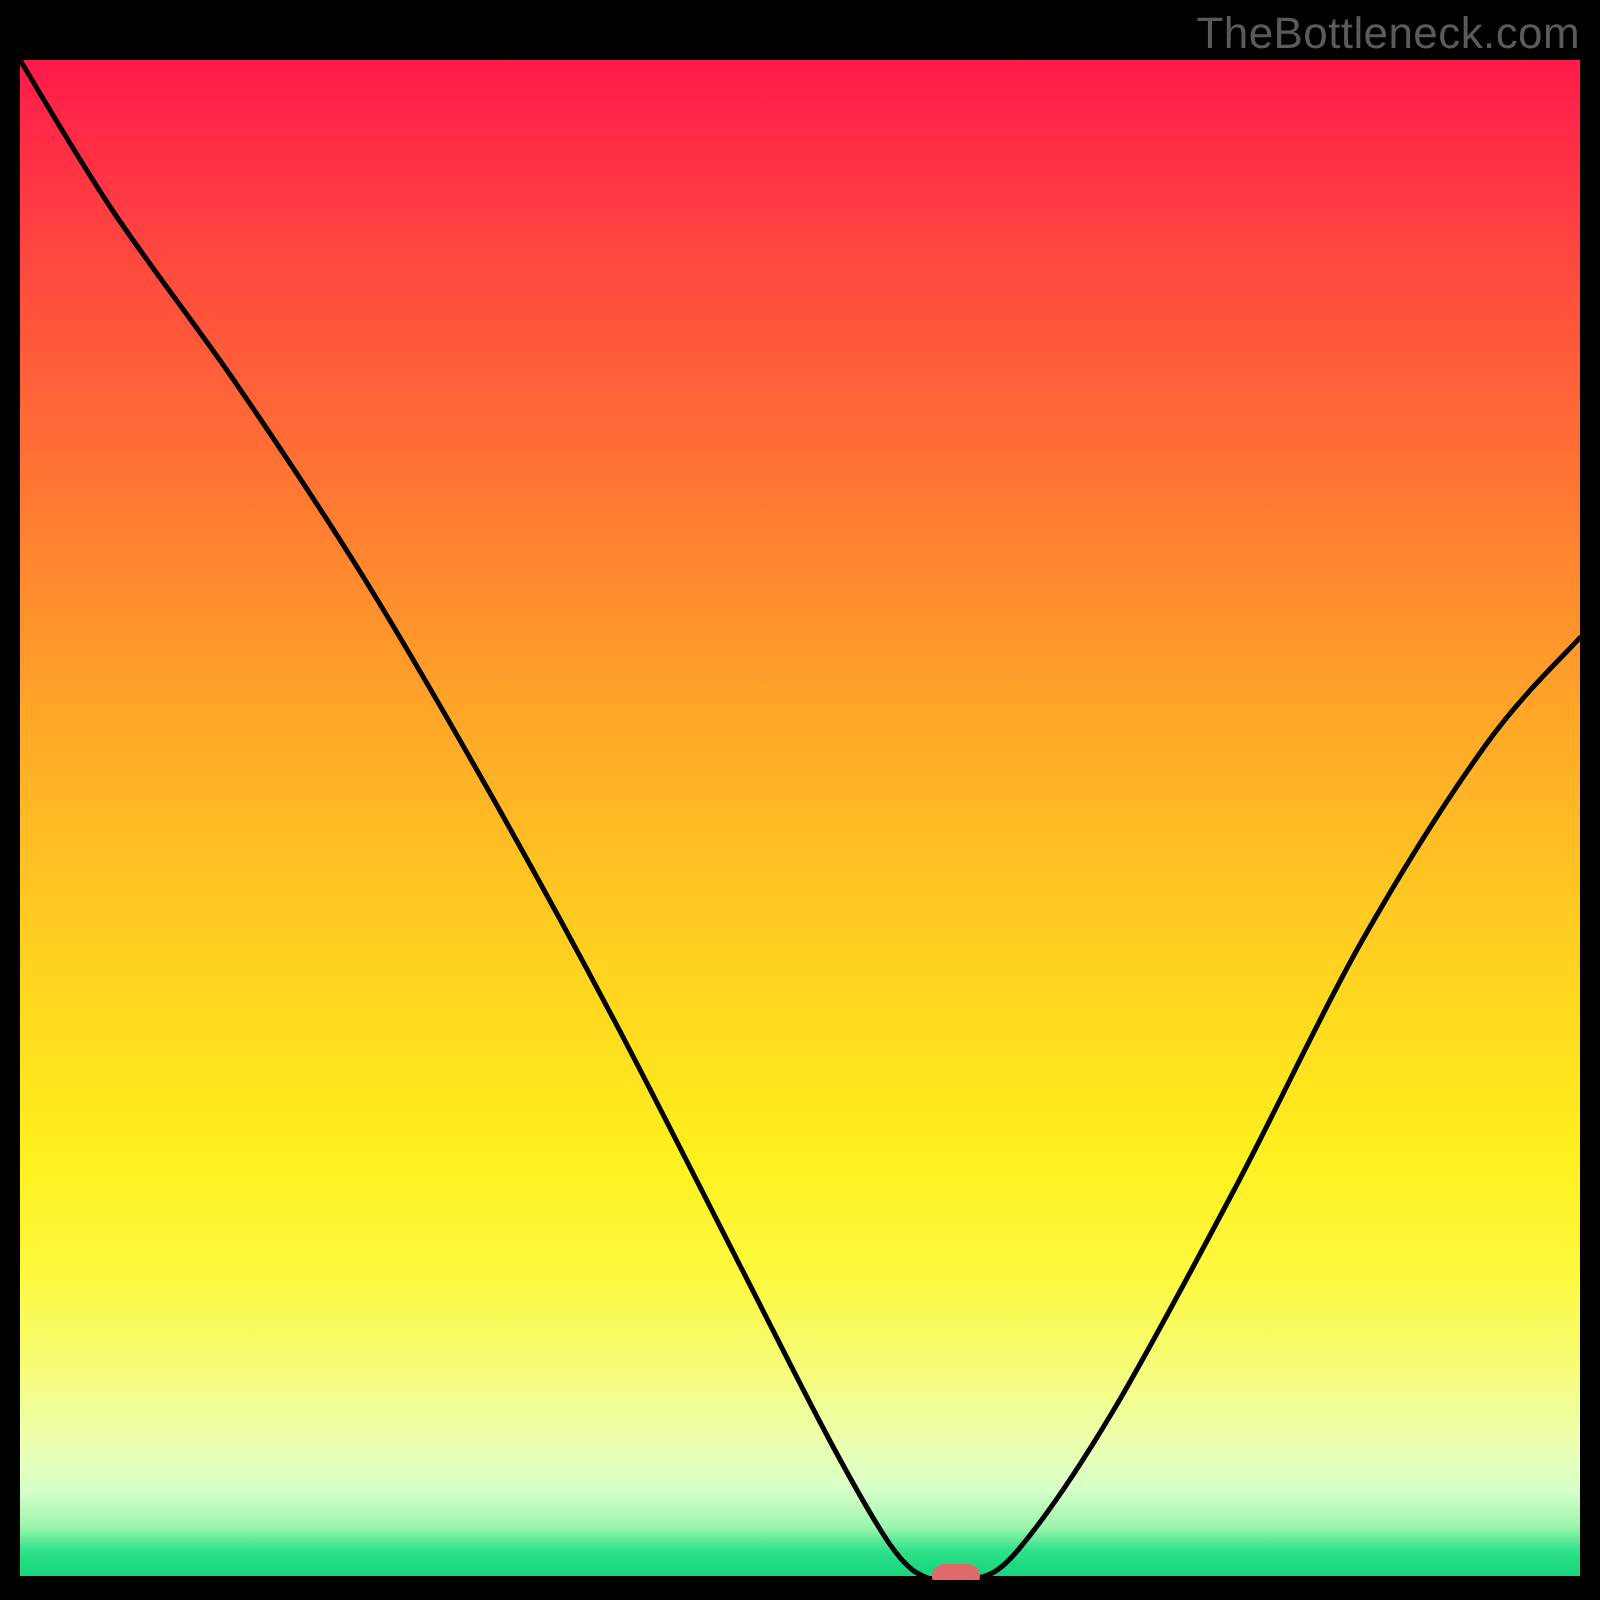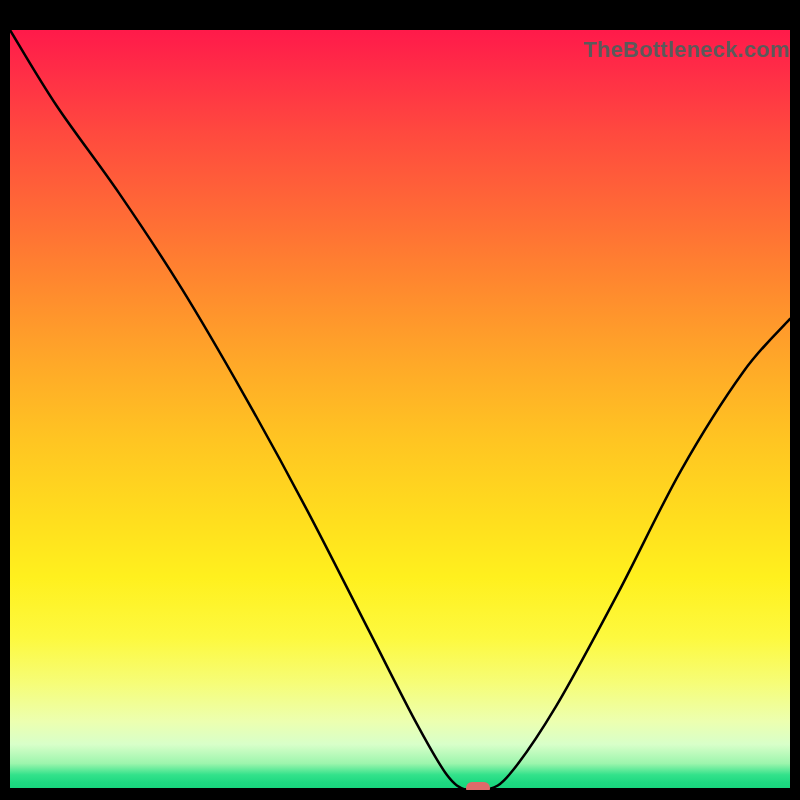--- a/index.html
+++ b/index.html
@@ -16,24 +16,23 @@
     width: 800px;
     height: 800px;
     background: #000;
   }
   .watermark {
     position: absolute;
     top: 4px;
     right: 10px;
     color: #5a5a5a;
     font-size: 22px;
-    font-weight: 700;
+    font-weight: 400;
     letter-spacing: 0.2px;
     z-index: 20;
-    margin-top: 33px;
   }
   .plot-area {
     position: absolute;
     left: 10px;
     top: 30px;
     width: 780px;
     height: 760px;
     overflow: hidden;
   }
   .gradient-bg {

